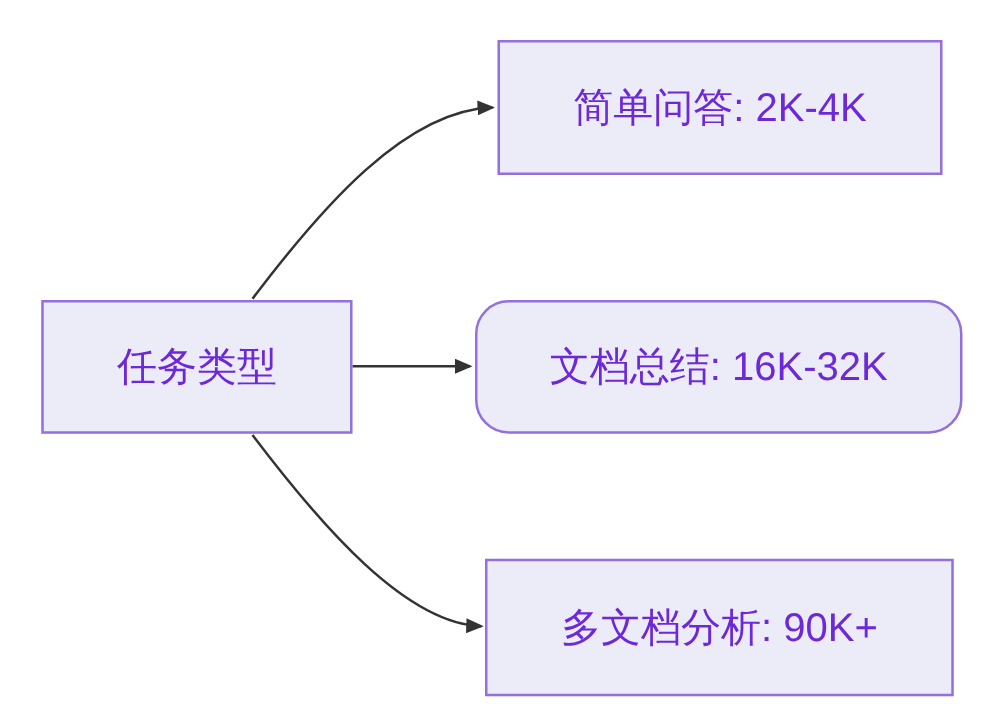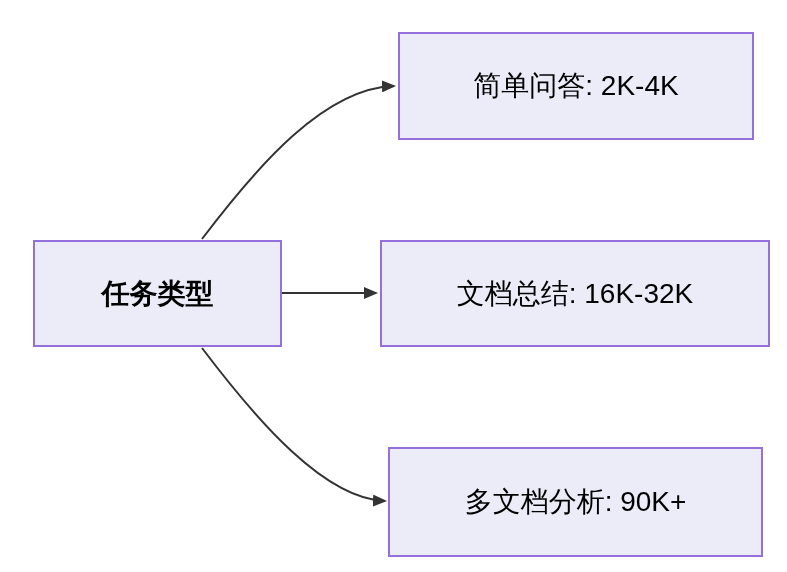--- a/index.html
+++ b/index.html
@@ -29,29 +29,29 @@
     fill: none;
   }
   .node {
     position: absolute;
     box-sizing: border-box;
     background: #ECECF9;
     border: 2.5px solid #9370DB;
     display: flex;
     align-items: center;
     justify-content: center;
-    color: #000000;
-    font-size: 28px;
+    color: #6d28d9;
+    font-size: 32px;
     line-height: 1.2;
     white-space: nowrap;
     text-align: center;
   }
-  .node-root   { left: 33px;  top: 240px; width: 249px; height: 107px; font-weight: bold; }
+  .node-root   { left: 33px;  top: 240px; width: 249px; height: 107px; }
   .node-top    { left: 398px; top: 32px;  width: 356px; height: 108px; }
-  .node-middle { left: 380px; top: 240px; width: 390px; height: 107px; }
+  .node-middle { left: 380px; top: 240px; width: 390px; height: 107px; border-radius: 27px; }
   .node-bottom { left: 388px; top: 447px; width: 375px; height: 110px; }
 </style>
 </head>
 <body>
 
 <div class="canvas">
 
   <svg class="edges" width="787" height="572" viewBox="0 0 787 572">
     <defs>
       <marker id="arrowhead" markerUnits="userSpaceOnUse" markerWidth="14" markerHeight="12" refX="12" refY="6" orient="auto">

